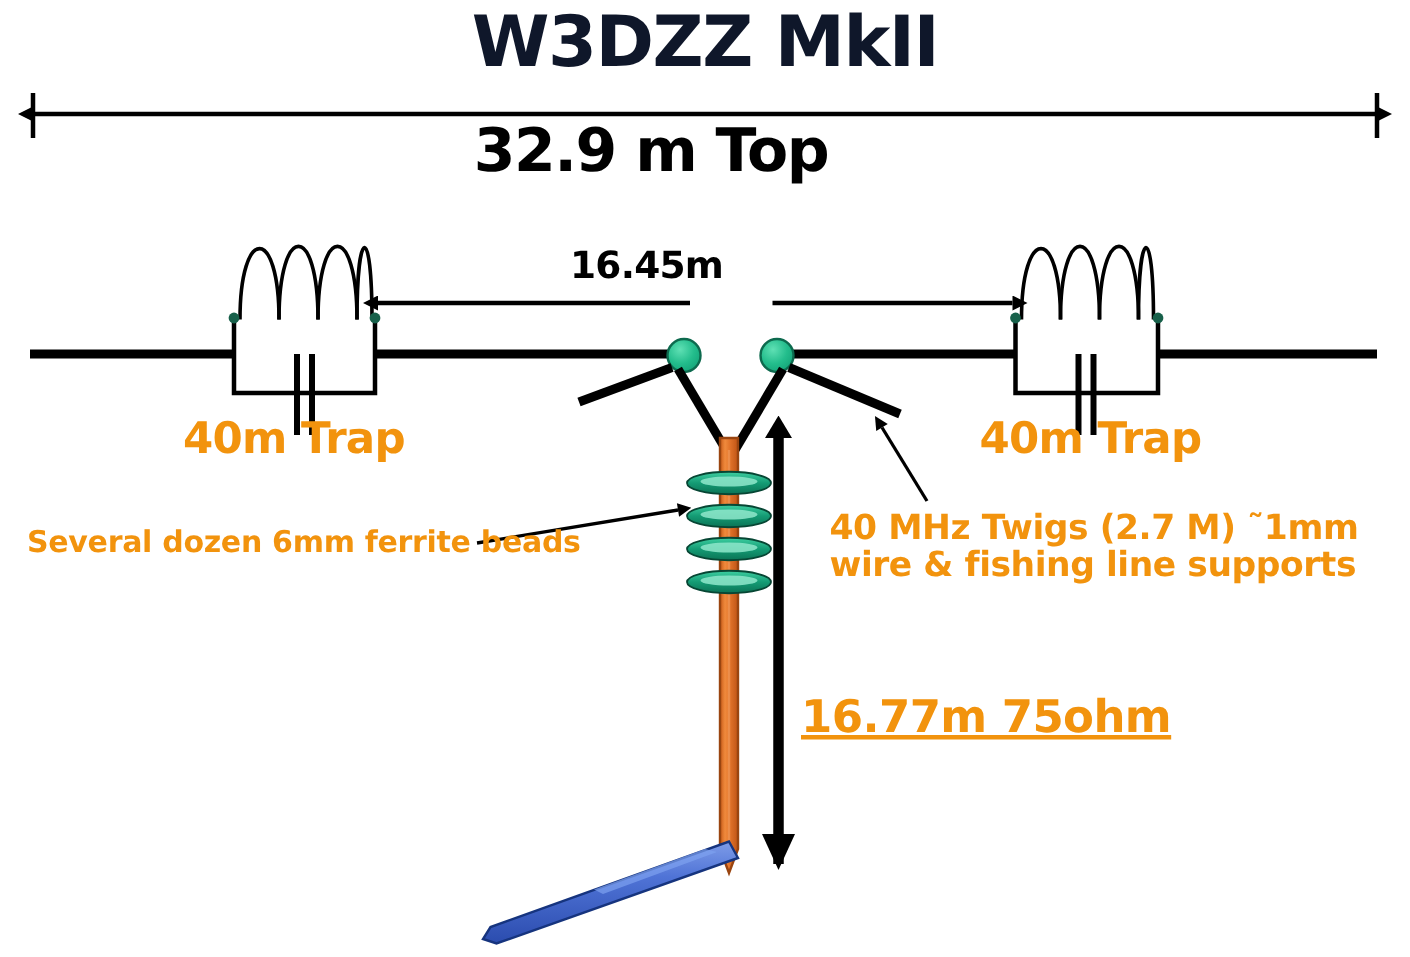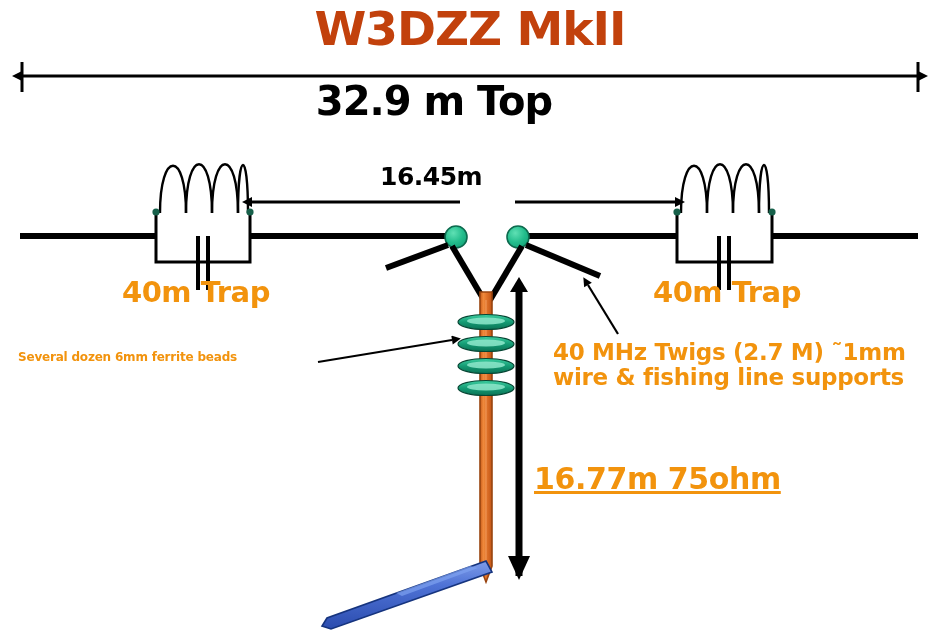--- a/index.html
+++ b/index.html
@@ -26,21 +26,21 @@
   .lbl {
     position: absolute;
     white-space: pre;
     line-height: 1.08;
     letter-spacing: -0.5px;
   }
   #title-text {
     left: 0; top: 4px;
     width: 940px;
     text-align: center;
-    color: #c2410c;
+    color: #0f172a;
     font-size: 47px;
     font-weight: bold;
     letter-spacing: -1px;
   }
   #top-length-text {
     left: 0; top: 80px;
     width: 868px;
     text-align: center;
     color: #000000;
     font-size: 40px;
@@ -64,21 +64,21 @@
   }
   #trap-right-text {
     left: 653px; top: 277px;
     color: #f2930d;
     font-size: 29px;
     font-weight: bold;
   }
   #ferrite-text {
     left: 18px; top: 351px;
     color: #f2930d;
-    font-size: 12px;
+    font-size: 20px;
     font-weight: bold;
     letter-spacing: -0.2px;
     text-align: center;
   }
   #twigs-text {
     left: 553px; top: 340px;
     color: #f2930d;
     font-size: 23px;
     font-weight: bold;
     letter-spacing: -0.3px;

